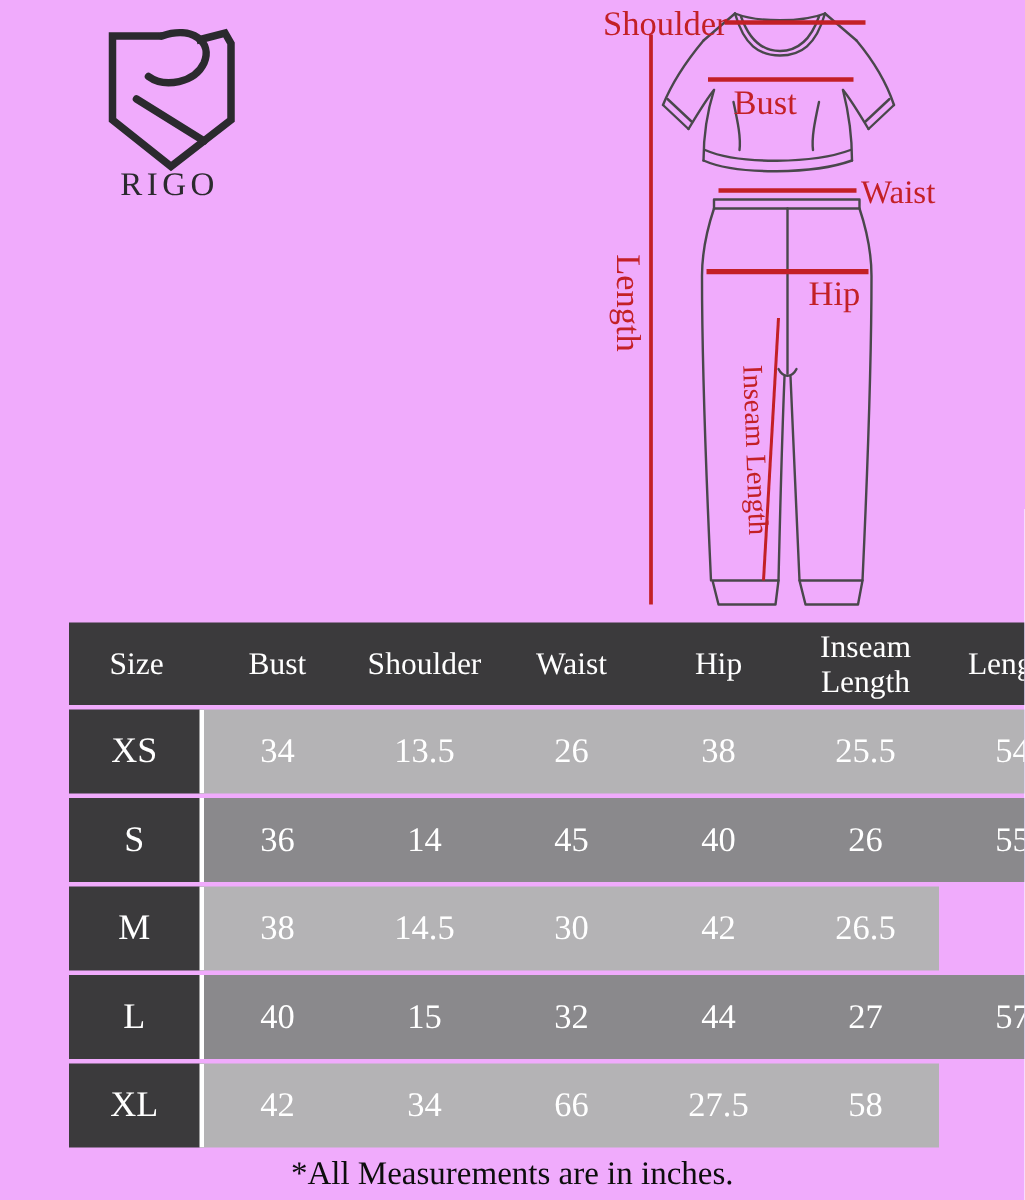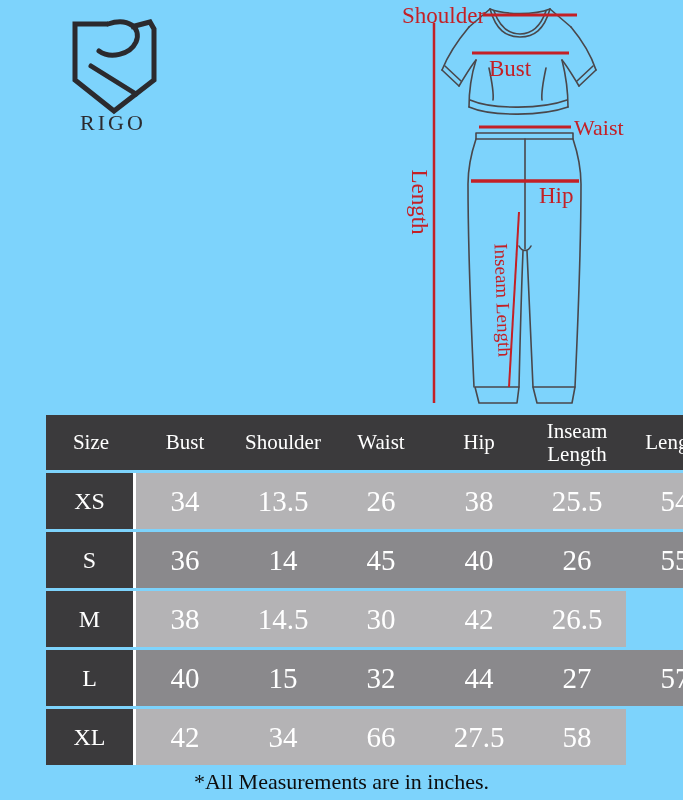--- a/index.html
+++ b/index.html
@@ -1,17 +1,17 @@
 <!DOCTYPE html>
 <html style="--header_bg: #3b3a3c; --row_light: #b4b3b5; --row_dark: #8a898c; --text: #ffffff; --annot: #c32026;"><head>
 <meta charset="utf-8">
 <style>
   html,body { margin:0; padding:0; background:#ffffff; }
   body { width:683px; height:800px; font-family:"Liberation Serif", serif; }
-  #canvas { position:relative; width:683px; height:800px; background:#7dd3fc; overflow:hidden; }
+  #canvas { position:relative; width:683px; height:800px; background:#f0abfc; overflow:hidden; }
 
   
   #diagram { position:absolute; left:0; top:0; width:683px; height:410px; }
   #diagram svg { position:absolute; left:0; top:0; }
 
   .red-label { position:absolute; color:var(--annot,#c32026); line-height:1; white-space:nowrap; }
   .lbl-shoulder { left:402px; top:4px;  font-size:23px; }
   .lbl-bust     { left:489px; top:57px; font-size:23px; }
   .lbl-waist    { left:574px; top:117px; font-size:22px; }
   .lbl-hip      { left:539px; top:184px; font-size:23px; }
@@ -29,21 +29,21 @@
   .t-header, .t-row { display:grid; grid-template-columns:90px repeat(6,1fr); }
   .t-header { height:55px; background:var(--header_bg,#3b3a3c); }
   .t-header .hcell { display:flex; align-items:center; justify-content:center;
                      color:var(--text,#ffffff); font-size:21px; line-height:1.05;
                      text-align:center; }
   .t-row { height:56px; margin-top:3px; }
   .size-cell { background:var(--header_bg,#3b3a3c); color:var(--text,#ffffff);
                display:flex; align-items:center; justify-content:center;
                font-size:24px; border-right:3px solid #ffffff; box-sizing:border-box; }
   .val-cell { display:flex; align-items:center; justify-content:center;
-              color:var(--text,#ffffff); font-size:29px; }
+              color:var(--text,#ffffff); font-size:23px; }
   .row-light .val-cell { background:var(--row_light,#b4b3b5); }
   .row-dark  .val-cell { background:var(--row_dark,#8a898c); }
 
   
   .footnote { position:absolute; left:0; top:769px; width:683px;
               text-align:center; font-size:22px; color:#0d0d0d; }
 </style>
 </head>
 <body>
 

